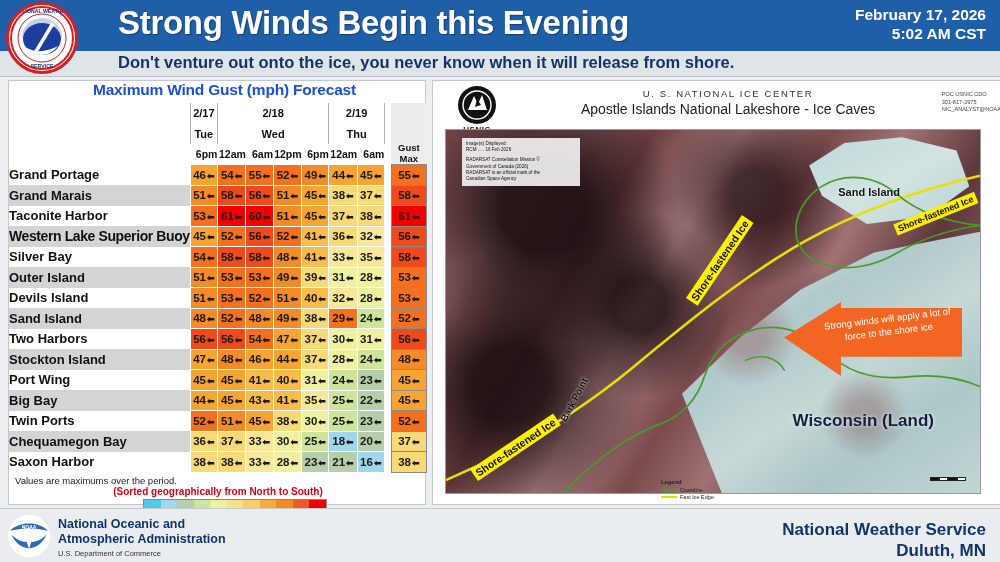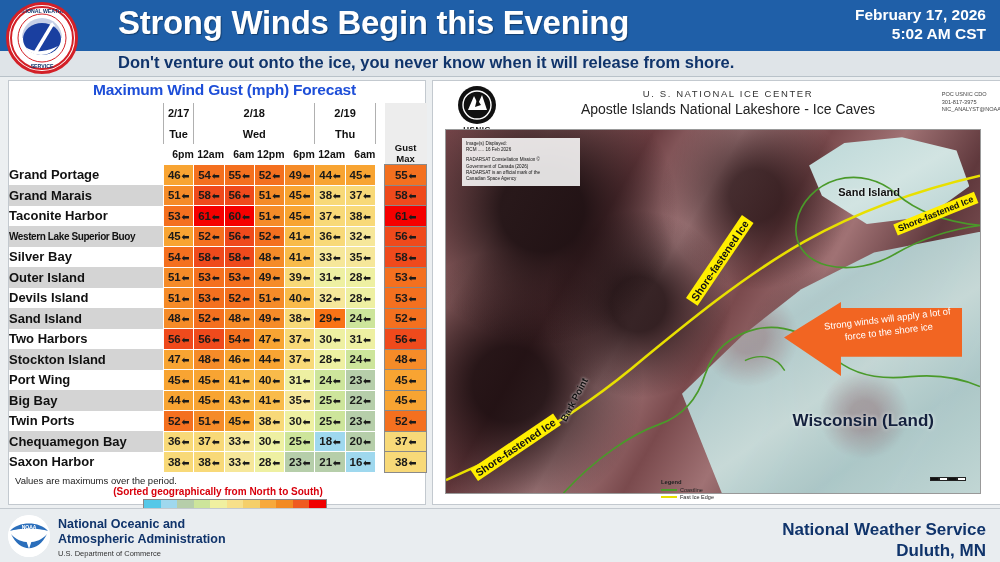--- a/index.html
+++ b/index.html
@@ -44,21 +44,21 @@
     text-align: center; font-size: 15.5px; font-weight: bold;
     color: #1d4ed8; padding-top: 0; letter-spacing: -0.2px; margin-left: 15px;
   }
   table.fc { border-collapse: collapse; margin-top: 4px; width: 418px; }
   table.fc td, table.fc th { padding: 0; }
   .c-name {
     width: 148px; font-size: 13px; font-weight: bold; color: #111;
     padding-left: 6px; height: 20.5px; text-align: left; white-space: nowrap;
   }
   tr.alt .c-name { background: #d4d4d4; }
-  .c-name.squeeze { font-size: 10px; letter-spacing: -0.4px; }
+  .c-name.squeeze { font-size: 14px; letter-spacing: -0.4px; }
   .cell {
     width: 29px; height: 20.5px; text-align: center; font-size: 11.5px;
     font-weight: bold; color: #1a1a1a; border: 1px solid #ffffff;
     position: relative;
   }
   .cell .arw { font-size: 9px; margin-left: 1px; }
   .gm-pad { width: 9px; background: #fff; }
   .cell.gm {
     width: 40px; border: 1px solid #8a8a8a;
   }

